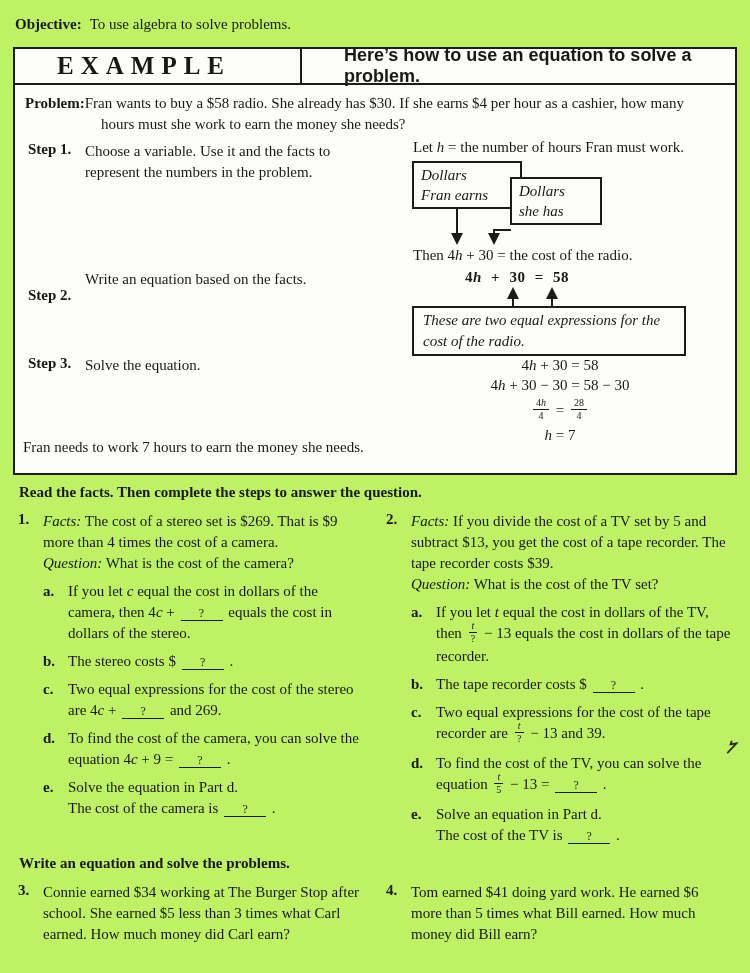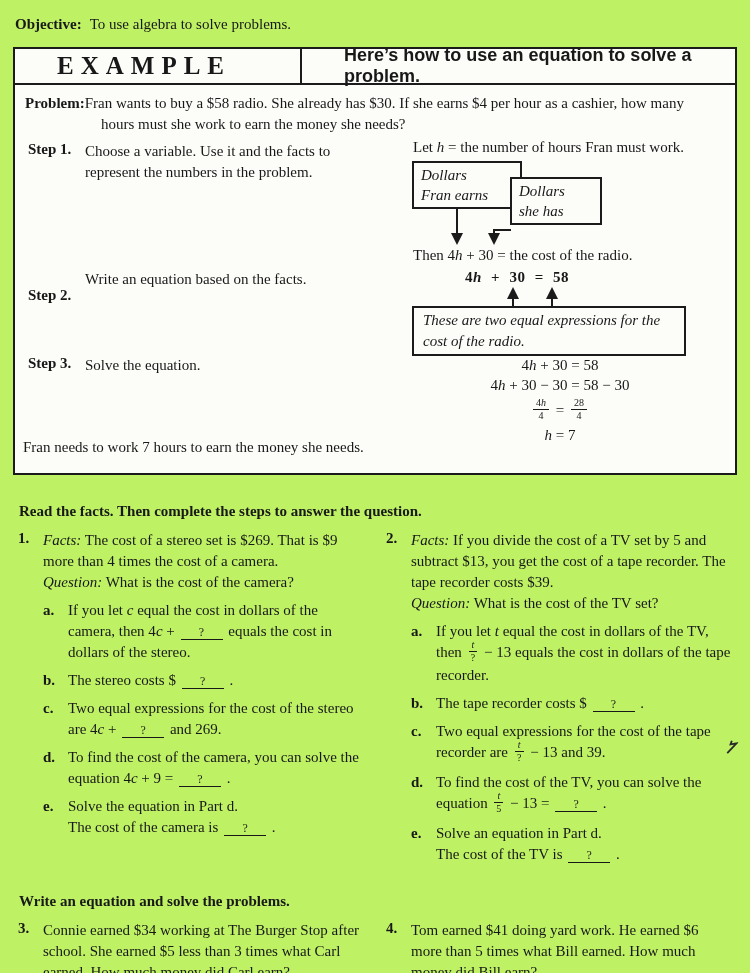--- a/index.html
+++ b/index.html
@@ -50,21 +50,21 @@
 
   
   .frac{display:inline-flex;flex-direction:column;align-items:center;vertical-align:middle;
         line-height:1.05;font-size:10px;margin:0 3px;transform:translateY(-2px)}
   .frac .fn{border-bottom:1.4px solid #181818;padding:0 3px}
   .frac .fd{padding-top:1px}
   .blank{display:inline-block;min-width:42px;border-bottom:1.5px solid #181818;text-align:center;
          font-size:12px;line-height:11px;padding-bottom:1px;margin:0 2px;vertical-align:baseline}
 
   
-  .section-heading{font-weight:bold;margin:26px 0 0 6px;line-height:21px}
+  .section-heading{font-weight:bold;margin:7px 0 0 6px;line-height:21px}
   .problems-row{display:flex;gap:22px;padding:0 5px;margin-top:8px}
   .prob{flex:1;position:relative;padding-left:25px;box-sizing:border-box}
   .prob-num{position:absolute;left:0;top:0;font-weight:bold}
   .prob p{margin:0;line-height:21px}
   .question{margin-top:10px}
   .part{margin-top:7px;position:relative;padding-left:25px;line-height:21px}
   .part-label{position:absolute;left:0;font-weight:bold}
   .row2 .prob p{line-height:21px}
 
   

